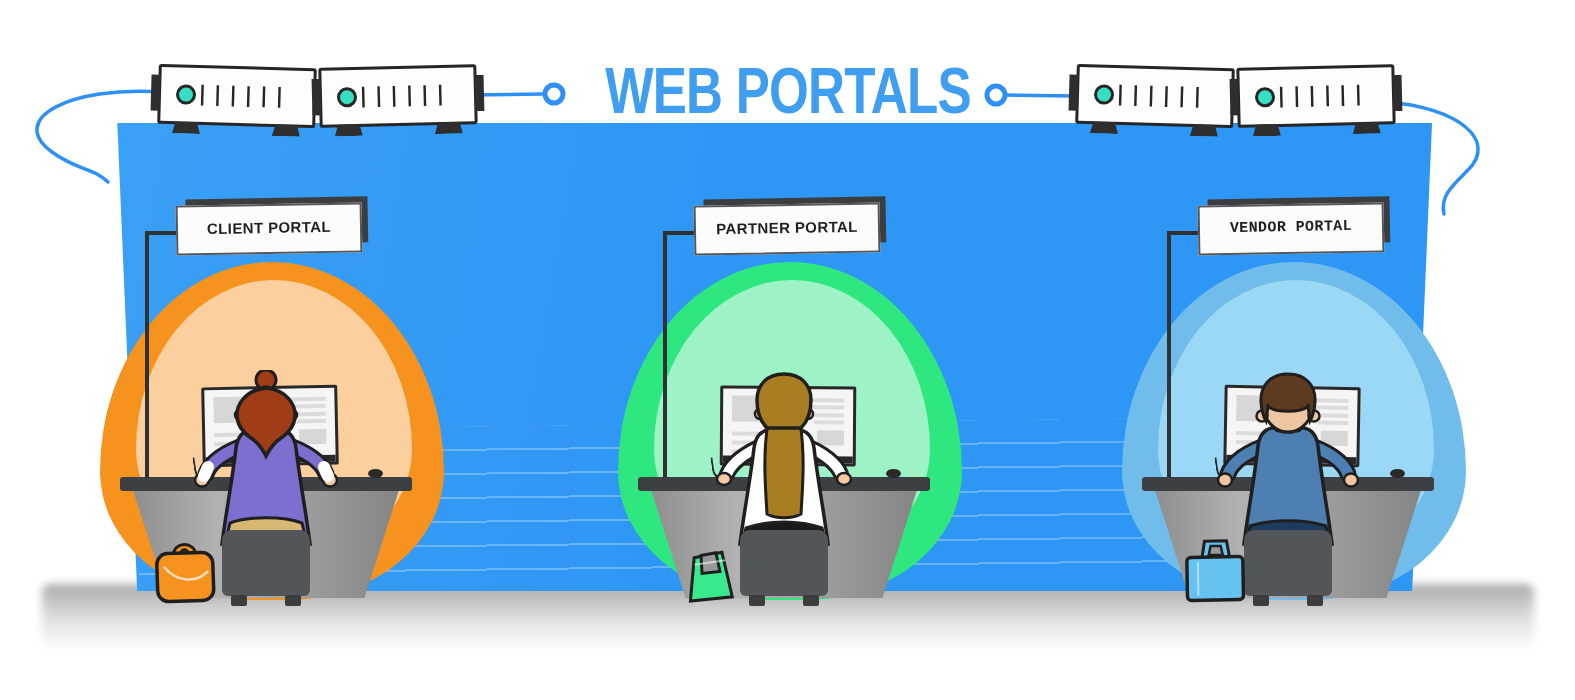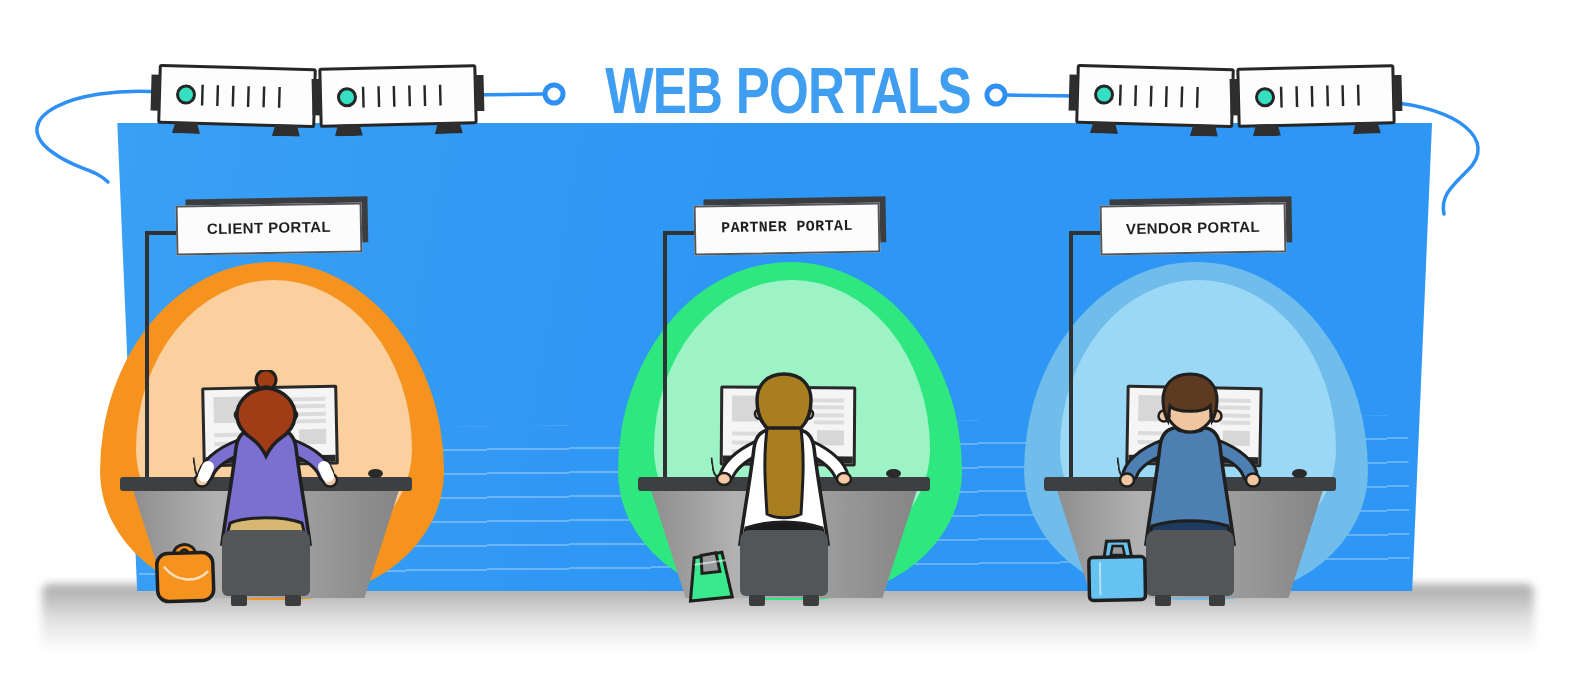--- a/index.html
+++ b/index.html
@@ -40,22 +40,22 @@
   .server-unit .foot.l{left:12px;}
   .server-unit .foot.r{right:12px;}
 
   
   .title{position:absolute;left:50%;top:54px;transform:translateX(-50%) scaleX(.8);transform-origin:center;
     z-index:4;font-size:64px;font-weight:700;letter-spacing:-1px;color:var(--title,#3f9ef0);white-space:nowrap;}
 
   
   .scene{position:absolute;top:200px;width:460px;height:412px;z-index:5;}
   .scene-client{left:36px;}
-  .scene-partner{left:554px;font-family:Liberation Mono, monospace;}
-  .scene-vendor{left:960px;}
+  .scene-partner{left:554px;}
+  .scene-vendor{left:1058px;font-family:Liberation Mono, monospace;}
 
   .blob{position:absolute;}
   .blob.outer{left:64px;top:62px;width:344px;height:338px;background:var(--outer,#f6921e);z-index:1;
     border-radius:50% 50% 45% 45% / 62% 62% 38% 38%;}
   .blob.inner{left:100px;top:80px;width:276px;height:282px;background:var(--inner,#fbcf9e);z-index:2;
     border-radius:50% 50% 47% 47% / 60% 60% 40% 40%;}
 
   .sign-pole{position:absolute;left:109px;top:32px;width:3.5px;height:247px;background:#2f3133;z-index:3;}
   .sign-arm{position:absolute;left:109px;top:31px;width:34px;height:3.5px;background:#2f3133;z-index:3;}
   .sign{position:absolute;left:140px;top:4px;width:182px;height:46px;background:#fcfcfc;border:2px solid #54565a;

